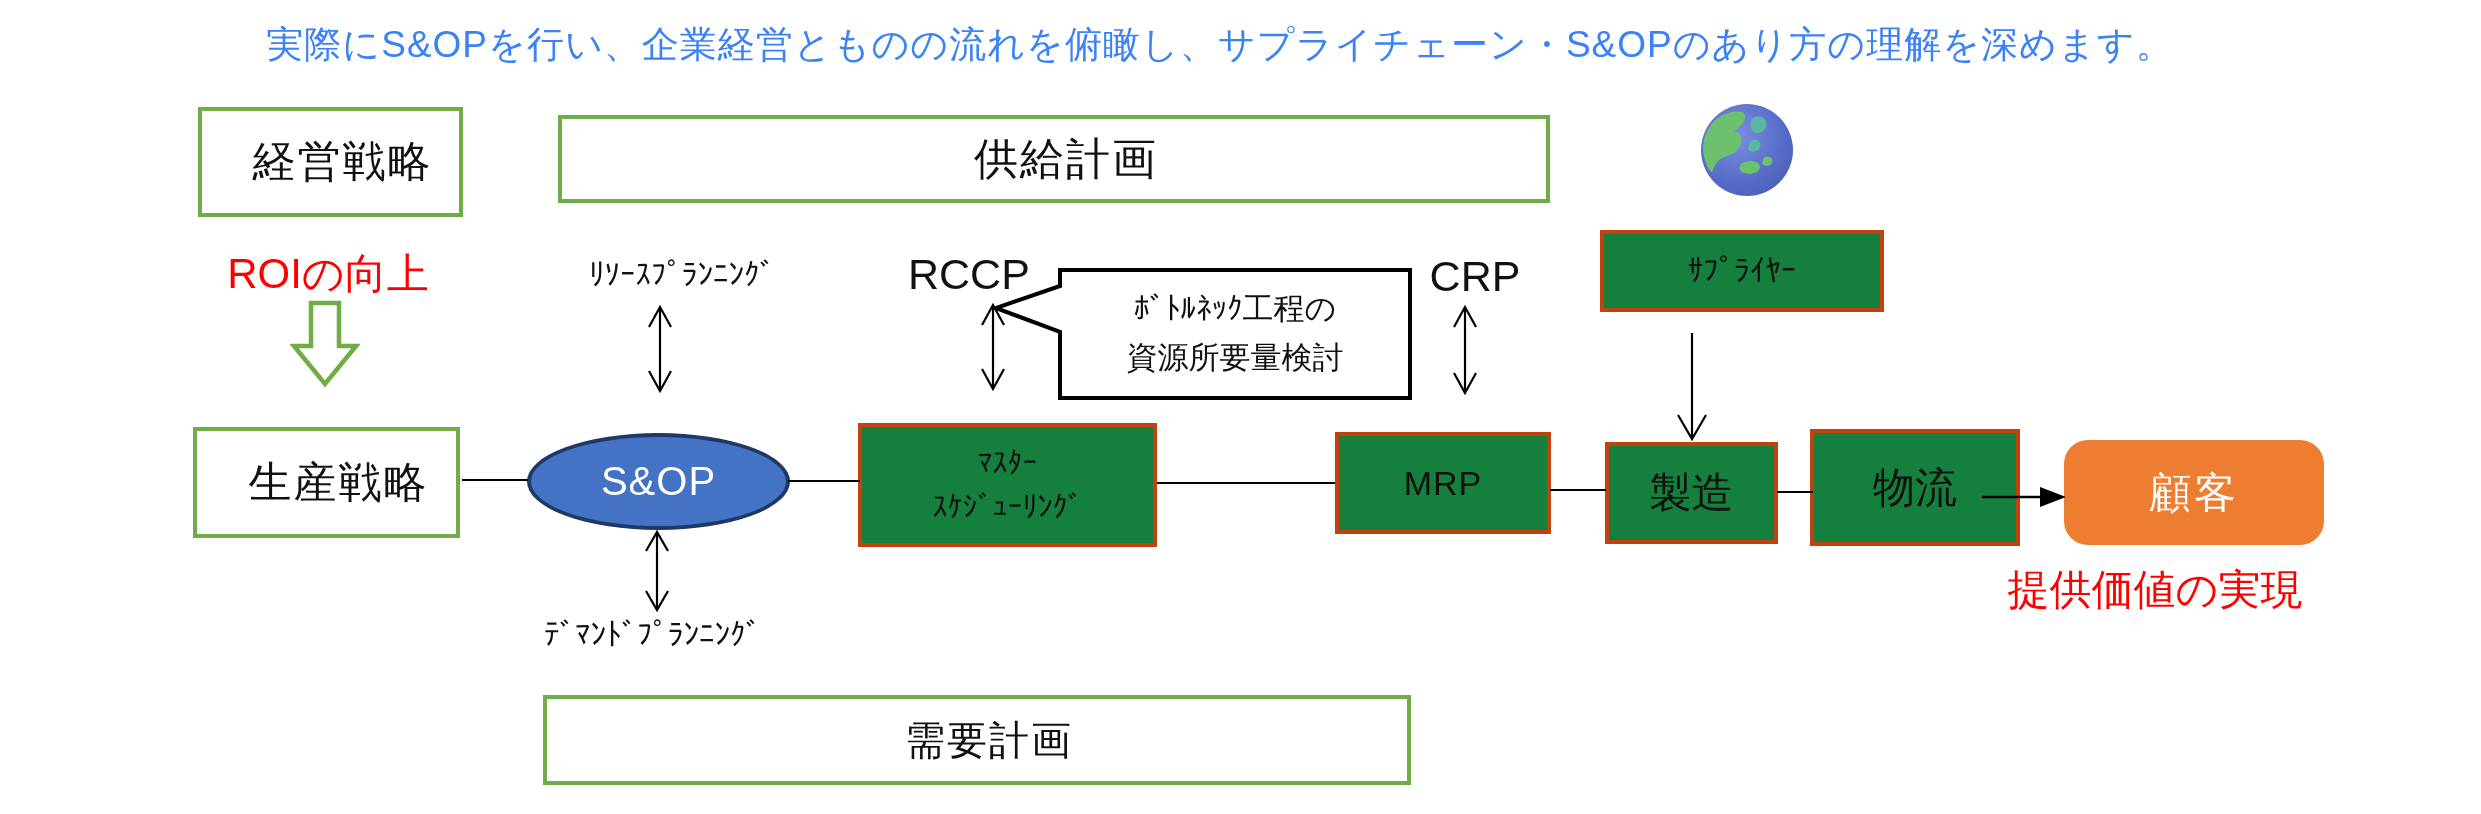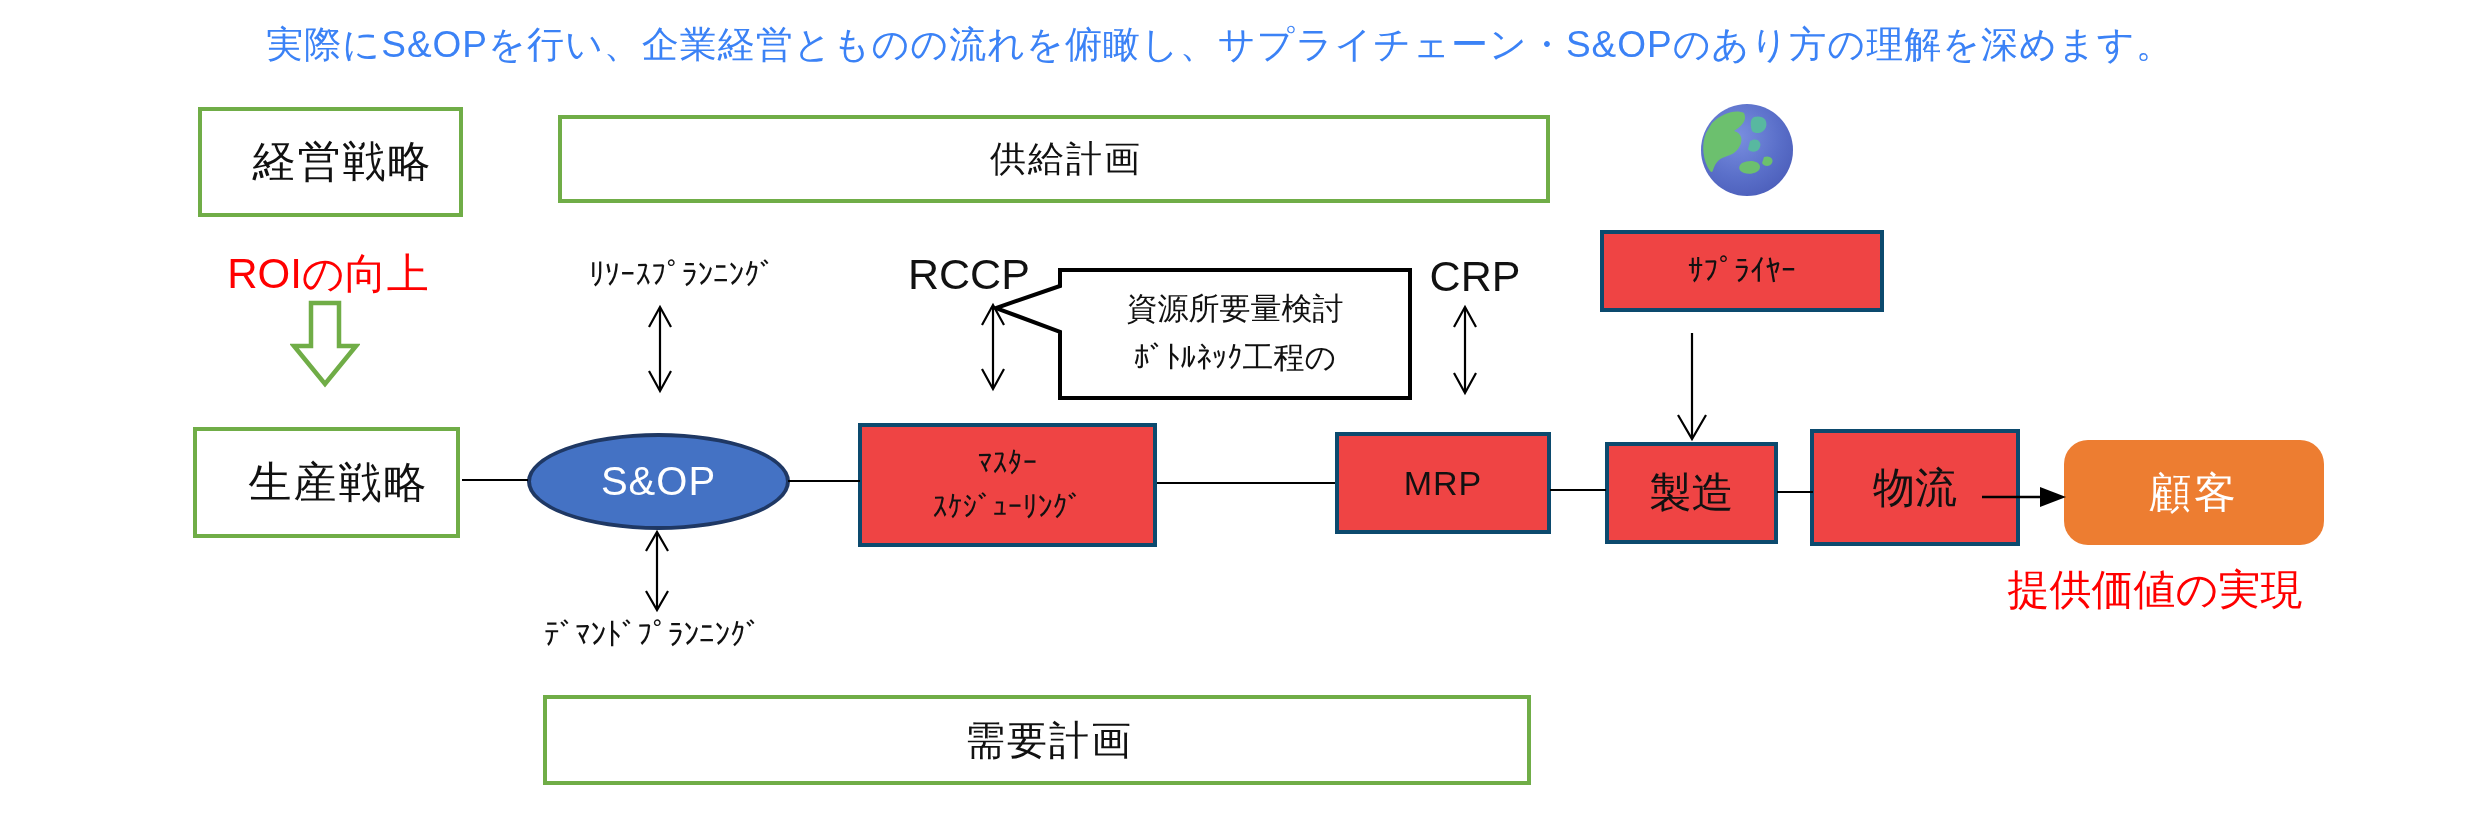--- a/index.html
+++ b/index.html
@@ -7,25 +7,25 @@
     position:relative;width:2481px;height:814px;background:#ffffff;overflow:hidden;
     font-family:"Liberation Sans","DejaVu Sans",sans-serif;color:#111;
   }
   .abs{position:absolute;}
   .center{display:flex;align-items:center;justify-content:center;text-align:center;}
   
   #title{left:0;top:20px;width:2440px;font-size:37px;letter-spacing:1px;color:#3b82f6;text-align:center;}
   
   .gbox{box-sizing:border-box;border:4px solid #70AD47;background:#fff;padding-left:24px;}
   #box-keiei{left:198px;top:107px;width:265px;height:110px;font-size:43px;letter-spacing:2px;}
-  #box-kyokyu{left:558px;top:115px;width:992px;height:88px;font-size:36px;letter-spacing:2px;}
+  #box-kyokyu{left:558px;top:115px;width:992px;height:88px;font-size:44px;letter-spacing:2px;}
   #box-seisan{left:193px;top:427px;width:267px;height:111px;font-size:43px;letter-spacing:2px;align-items:center;}
-  #box-juyo{left:543px;top:695px;width:988px;height:90px;font-size:40px;letter-spacing:2px;}
+  #box-juyo{left:543px;top:695px;width:868px;height:90px;font-size:40px;letter-spacing:2px;}
   
-  .nbox{box-sizing:border-box;border:4px solid #0c4a6e;background:#ef4444;}
+  .nbox{box-sizing:border-box;border:4px solid #c2410c;background:#15803d;}
   #box-supplier{left:1600px;top:230px;width:284px;height:82px;font-size:31px;}
   #box-master{left:858px;top:423px;width:299px;height:124px;font-size:30px;line-height:44px;flex-direction:column;}
   #box-mrp{left:1335px;top:432px;width:216px;height:102px;font-size:34px;letter-spacing:1px;}
   #box-seizo{left:1605px;top:442px;width:173px;height:102px;font-size:42px;}
   #box-butsuryu{left:1810px;top:429px;width:210px;height:117px;font-size:42px;}
   
   #ellipse-sop{left:527px;top:433px;width:263px;height:97px;border-radius:50%;
     background:#4472C4;border:4px solid #1F3864;box-sizing:border-box;
     color:#fff;font-size:40px;letter-spacing:1px;}
   #box-kokyaku{left:2064px;top:440px;width:260px;height:105px;border-radius:24px;
@@ -87,22 +87,22 @@
   <svg class="abs" style="left:971px;top:300px;" width="44" height="94" viewBox="0 0 44 94">
     <line x1="22" y1="7" x2="22" y2="87" stroke="#000" stroke-width="2.2"></line>
     <polyline points="11,25 22,5 33,25" fill="none" stroke="#000" stroke-width="2.2"></polyline>
     <polyline points="11,69 22,89 33,69" fill="none" stroke="#000" stroke-width="2.2"></polyline>
   </svg>
 
   <svg class="abs" style="left:985px;top:260px;" width="440" height="150" viewBox="0 0 440 150">
     <path d="M75,26 L75,10 L425,10 L425,138 L75,138 L75,72 L11,48 Z" fill="#ffffff" stroke="#000000" stroke-width="4" stroke-linejoin="miter"></path>
   </svg>
   <div class="abs" id="callout-text">
+    <div>ﾎﾞﾄﾙﾈｯｸ工程の</div>
     <div>資源所要量検討</div>
-    <div>ﾎﾞﾄﾙﾈｯｸ工程の</div>
   </div>
 
   <div class="abs" id="label-crp">CRP</div>
   <svg class="abs" style="left:1443px;top:302px;" width="44" height="96" viewBox="0 0 44 96">
     <line x1="22" y1="7" x2="22" y2="89" stroke="#000" stroke-width="2.2"></line>
     <polyline points="11,25 22,5 33,25" fill="none" stroke="#000" stroke-width="2.2"></polyline>
     <polyline points="11,71 22,91 33,71" fill="none" stroke="#000" stroke-width="2.2"></polyline>
   </svg>
 
   <div class="abs center nbox" id="box-supplier">

